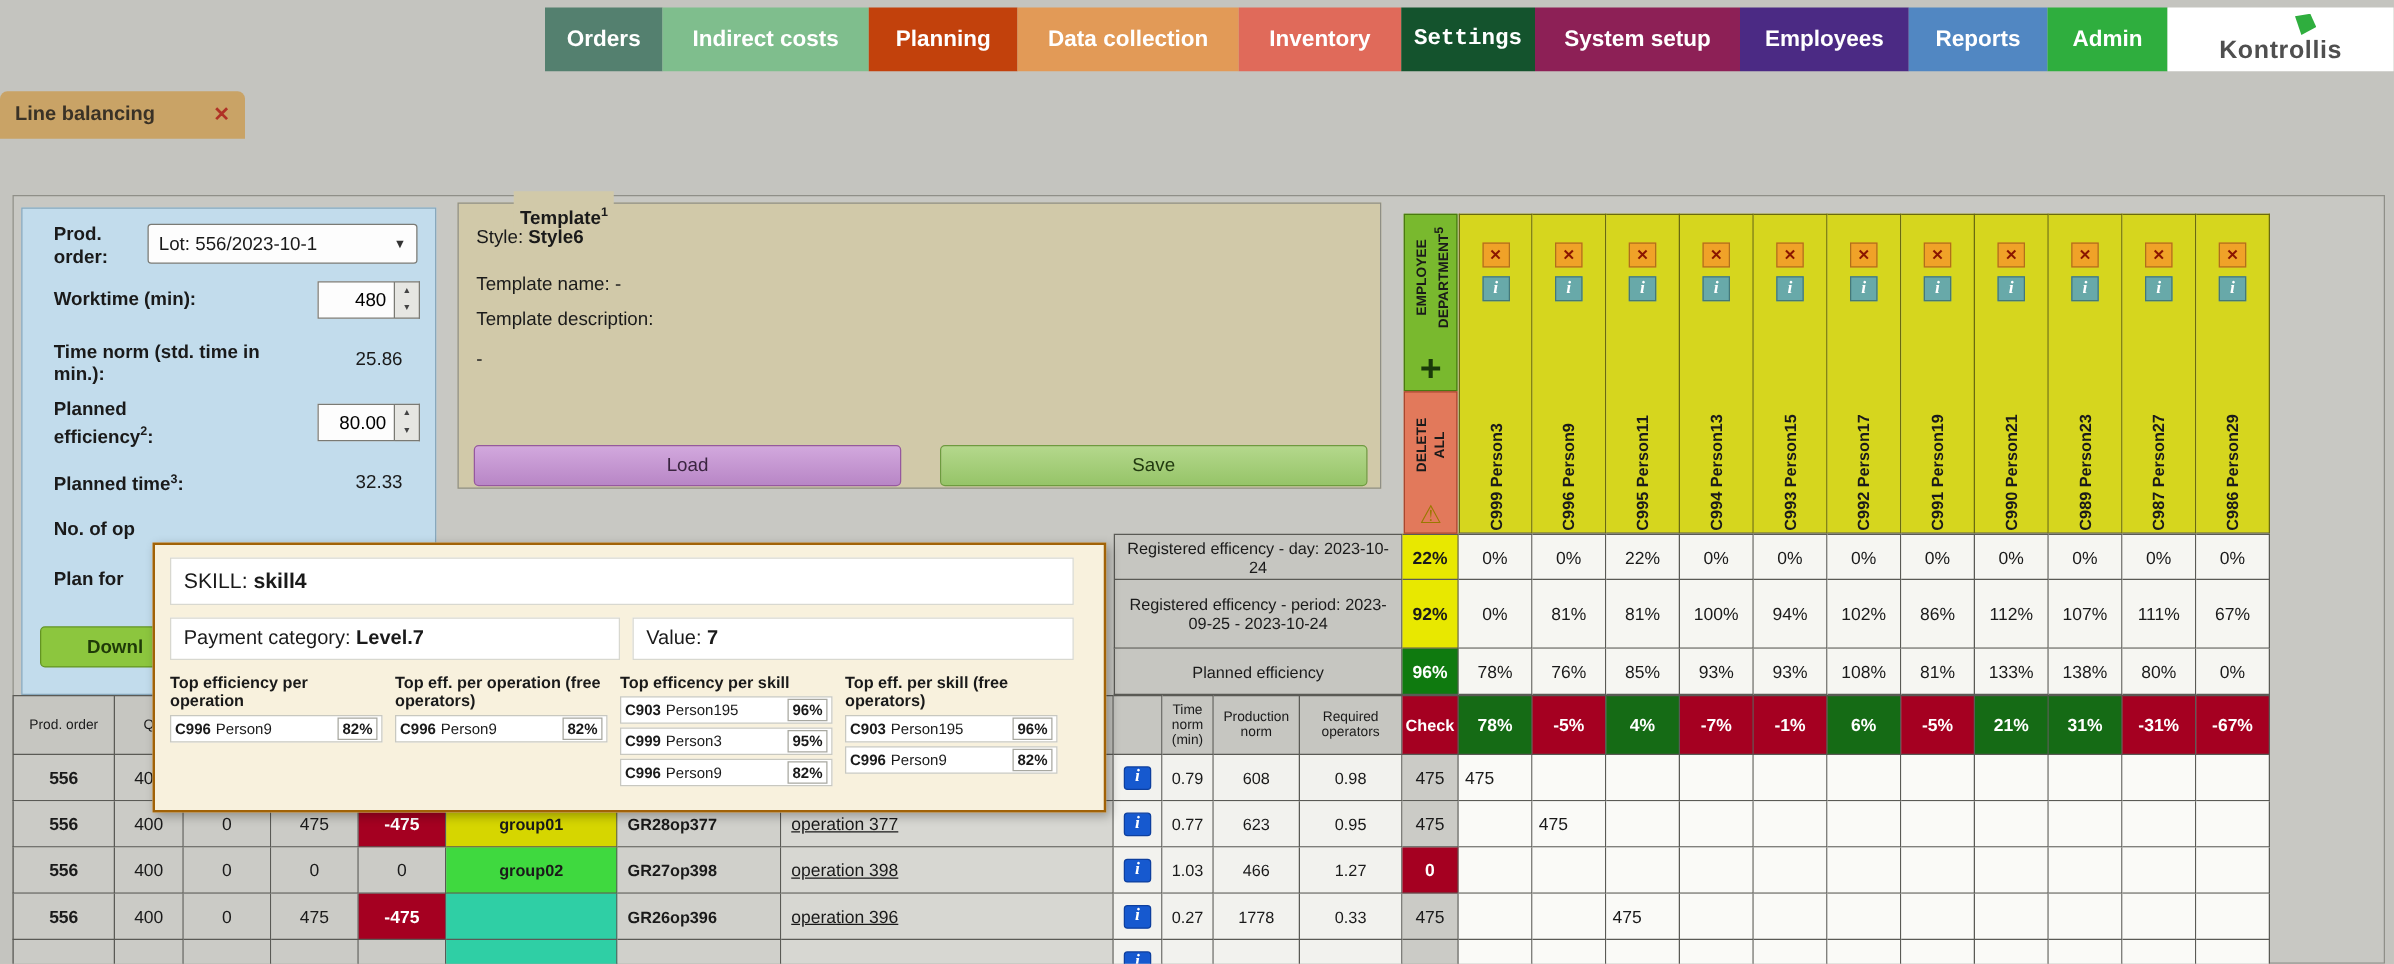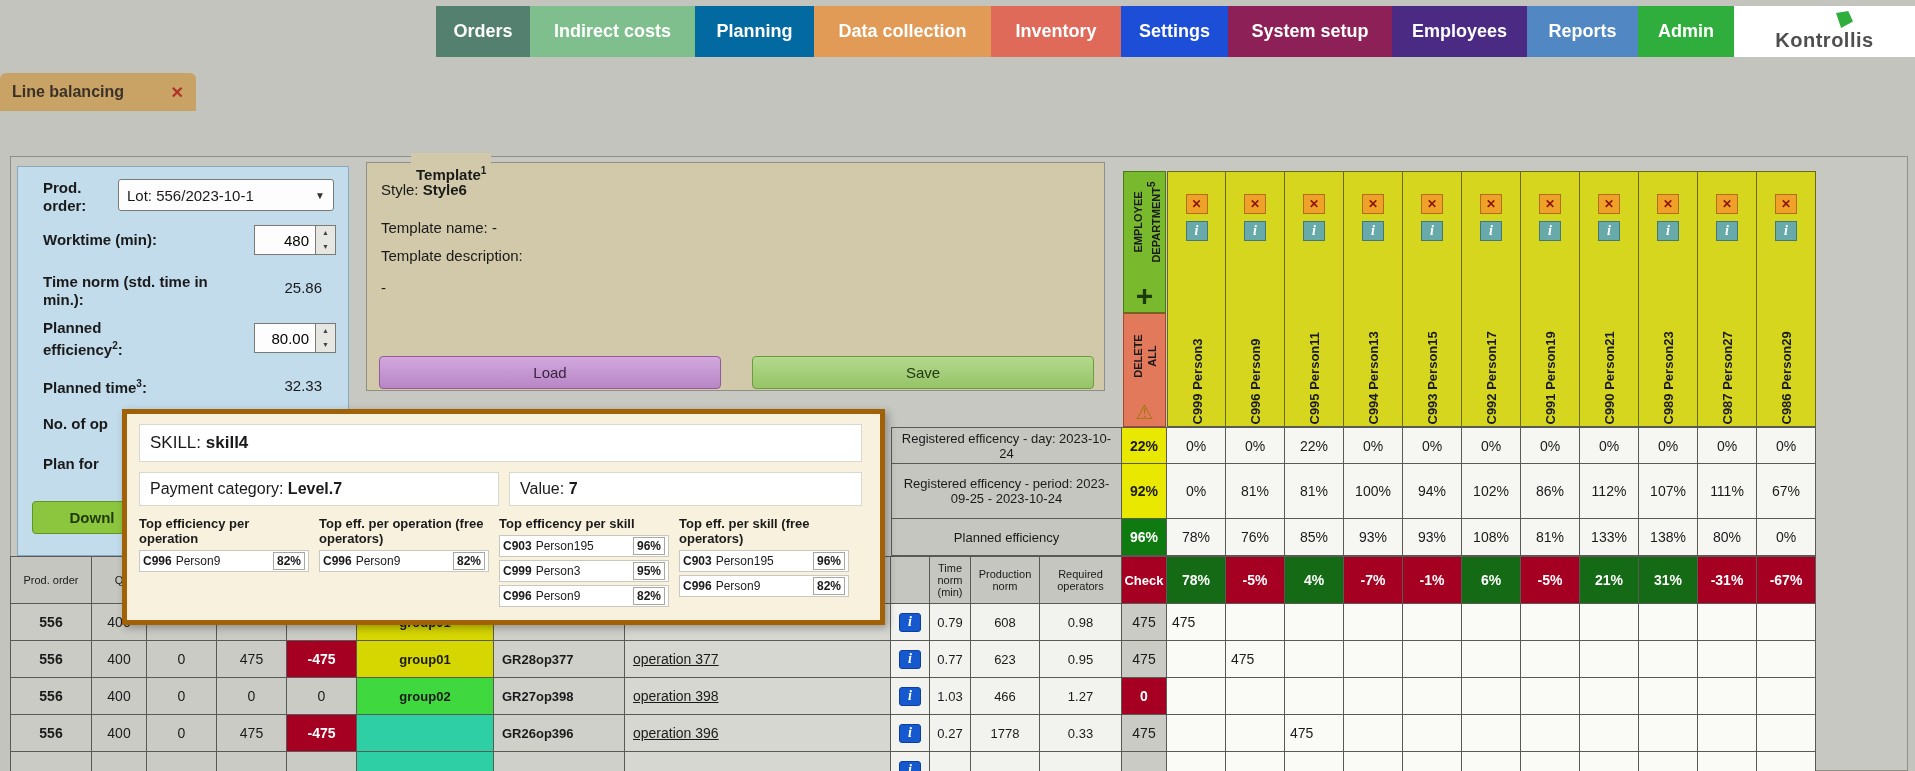--- a/index.html
+++ b/index.html
@@ -52,22 +52,22 @@
   .tline { position:absolute; left:14px; font-size:15px; }
   .tval-b { font-weight:bold; }
   .btn-load { position:absolute; left:12px; top:193px; width:342px; height:33px;
               background:linear-gradient(#d2a8dd,#b886c6); border:1px solid #96589f; border-radius:4px;
               font-size:15px; color:#3a2440; display:flex; align-items:center; justify-content:center; cursor:pointer; }
   .btn-save { position:absolute; left:385px; top:193px; width:342px; height:33px;
               background:linear-gradient(#b4d88c,#96c468); border:1px solid #6d9b3f; border-radius:4px;
               font-size:15px; color:#223a10; display:flex; align-items:center; justify-content:center; cursor:pointer; }
 
   
-  .tooltip { position:absolute; left:122px; top:409px; width:763px; height:216px; background:#f8f1dd;
-             border:5px solid #a16207; box-shadow:3px 3px 8px rgba(0,0,0,0.3); z-index:50; }
+  .tooltip { position:absolute; left:122px; top:434px; width:763px; height:216px; background:#f8f1dd;
+             border:2px solid #a16207; box-shadow:3px 3px 8px rgba(0,0,0,0.3); z-index:50; }
   .tt-title { position:absolute; left:12px; top:10px; width:723px; height:38px; background:#fff;
               border:1px solid #d8d8d0; line-height:36px; padding:0 10px; font-size:17px; }
   .tt-box1 { position:absolute; left:12px; top:58px; width:360px; height:34px; background:#fff;
              border:1px solid #d8d8d0; line-height:32px; padding:0 10px; font-size:16px; }
   .tt-box2 { position:absolute; left:382px; top:58px; width:353px; height:34px; background:#fff;
              border:1px solid #d8d8d0; line-height:32px; padding:0 10px; font-size:16px; }
   .tt-cols { position:absolute; left:12px; top:102px; width:740px; display:flex; gap:10px; }
   .tt-col { width:170px; }
   .tt-hdr { font-weight:bold; font-size:13px; line-height:15px; margin-bottom:4px; }
   .entry { display:flex; align-items:center; background:#fff; border:1px solid #c8c8c0; height:22px;
@@ -140,24 +140,24 @@
            color:#fff; font-family:"Liberation Serif",serif; font-style:italic; font-weight:bold;
            font-size:14px; display:flex; align-items:center; justify-content:center; cursor:pointer; }
   sup { font-size:10px; }
 </style>
 </head>
 <body>
 
 <div class="nav">
   <div class="nav-item nw0" style="background-color: rgb(84, 128, 111);">Orders</div>
   <div class="nav-item nw1" style="background-color: rgb(127, 190, 141);">Indirect costs</div>
-  <div class="nav-item nw2" style="background-color: #0369a1;">Planning</div>
+  <div class="nav-item nw2" style="background-color: #c2410c;">Planning</div>
   <div class="nav-item nw3" style="background-color: rgb(226, 154, 87);">Data collection</div>
   <div class="nav-item nw4" style="background-color: rgb(224, 106, 90);">Inventory</div>
-  <div class="nav-item nw5" style="background-color: #1d4ed8;">Settings</div>
+  <div class="nav-item nw5" style="background-color: #14532d; font-family: Liberation Mono, monospace;">Settings</div>
   <div class="nav-item nw6" style="background-color: rgb(141, 32, 86);">System setup</div>
   <div class="nav-item nw7" style="background-color: rgb(75, 42, 132);">Employees</div>
   <div class="nav-item nw8" style="background-color: rgb(81, 135, 194);">Reports</div>
   <div class="nav-item nw9" style="background-color: rgb(47, 174, 62);">Admin</div>
 </div>
 <div class="brand">
   <div class="brand-icon"></div>
   <div class="brand-text">Kontrollis</div>
 </div>
 

